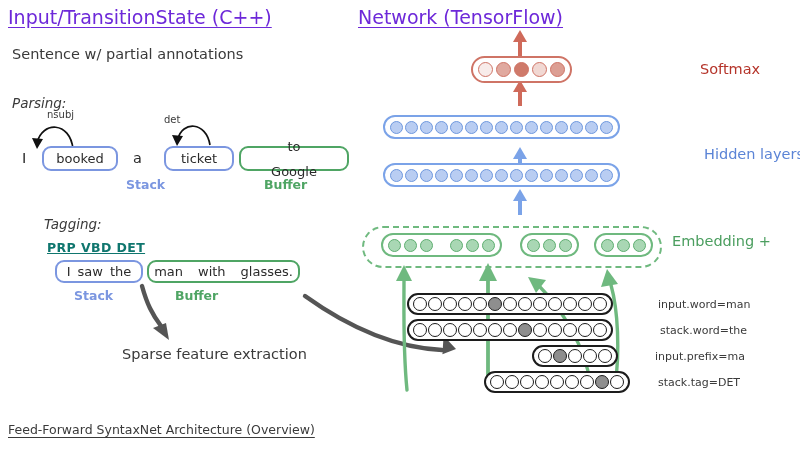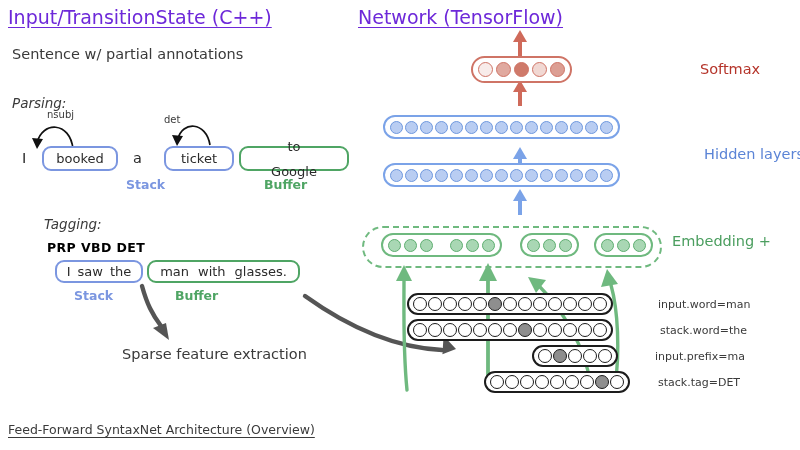--- a/index.html
+++ b/index.html
@@ -20,21 +20,21 @@
   }
   .subhdr{font-size:14.5px;color:#3a3a3a;white-space:nowrap;}
   .ital{font-style:italic;font-size:13.5px;color:#3a3a3a;white-space:nowrap;}
   .caption{
     font-size:12.5px;color:#3a3a3a;
     text-decoration:underline;text-underline-offset:3px;
     white-space:nowrap;
   }
   .relword{font-size:10px;color:#3a3a3a;white-space:nowrap;}
   .plainword{font-size:14.5px;color:#2b2b2b;white-space:nowrap;}
-  .tagrow{font-size:12.5px;font-weight:bold;color:#000000;white-space:nowrap;letter-spacing:.4px;}
+  .tagrow{font-size:12.5px;font-weight:bold;color:#0f766e;white-space:nowrap;letter-spacing:.4px;text-decoration:underline;}
 
   .chipbox{
     border:2px solid #7b96e0;border-radius:9px;
     background:#fff;
     display:flex;align-items:center;justify-content:center;
     box-sizing:border-box;
     font-size:13px;color:#2b2b2b;white-space:nowrap;
   }
   .chipbox.green{border-color:#4fa564;}
   .chipbox .w{padding:0 6px;}
@@ -110,21 +110,21 @@
 <div class="abs lblstack" style="left:126px;top:177px;">Stack</div>
 <div class="abs lblbuffer" style="left:264px;top:177px;">Buffer</div>
 
 <div class="abs ital" style="left:16px;top:216px;margin-left:28px;">Tagging:</div>
 <div class="abs tagrow" style="left:47px;top:240px;">PRP VBD DET</div>
 <div class="abs chipbox" style="left:55px;top:260px;width:88px;height:23px;gap:7px;">
   <span>I</span>
   <span>saw</span>
   <span>the</span>
 </div>
-<div class="abs chipbox green" style="left:147px;top:260px;width:153px;height:23px;gap:9px;">
+<div class="abs chipbox green" style="left:147px;top:260px;width:153px;height:23px;gap:15px;">
   <span>man</span>
   <span>with</span>
   <span>glasses.</span>
 </div>
 <div class="abs lblstack" style="left:74px;top:288px;">Stack</div>
 <div class="abs lblbuffer" style="left:175px;top:288px;">Buffer</div>
 
 <svg class="abs" style="left:120px;top:282px;" width="360" height="110">
   <path d="M22,4 C27,22 32,32 41,44" fill="none" stroke="#555" stroke-width="4.4" stroke-linecap="round"></path>
   <polygon points="49,58 33,46 46,41" fill="#555"></polygon>

